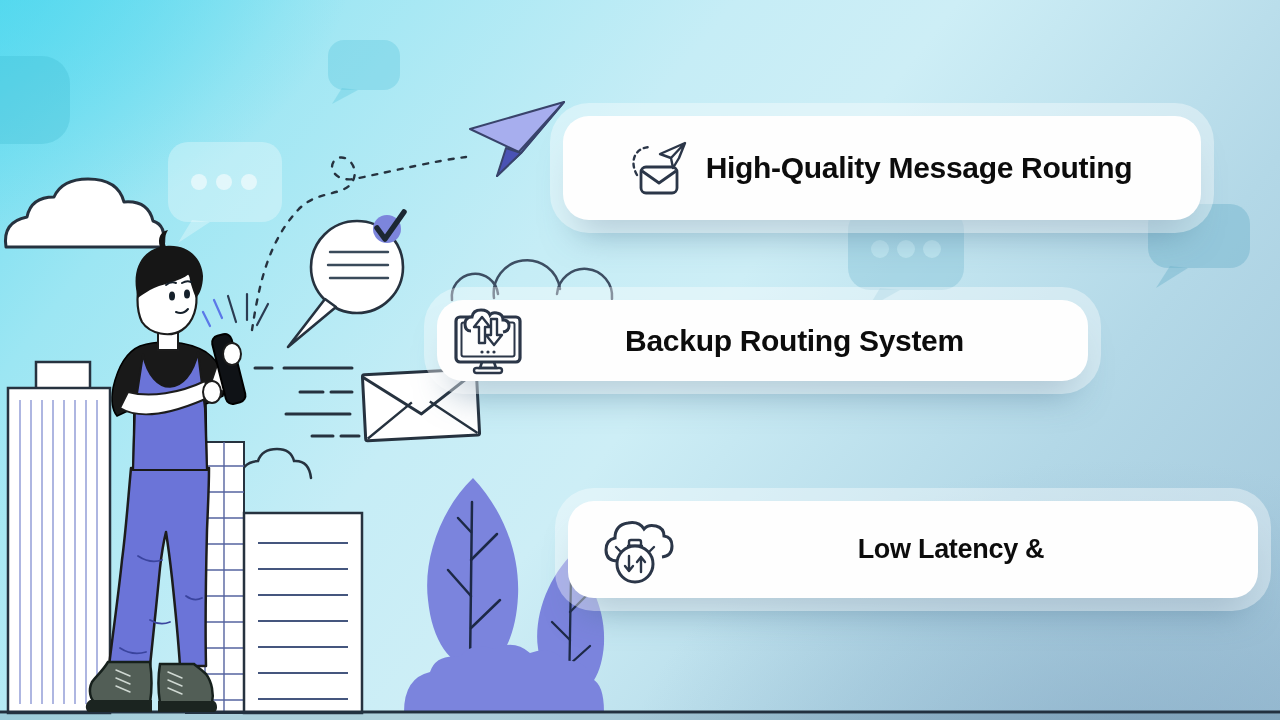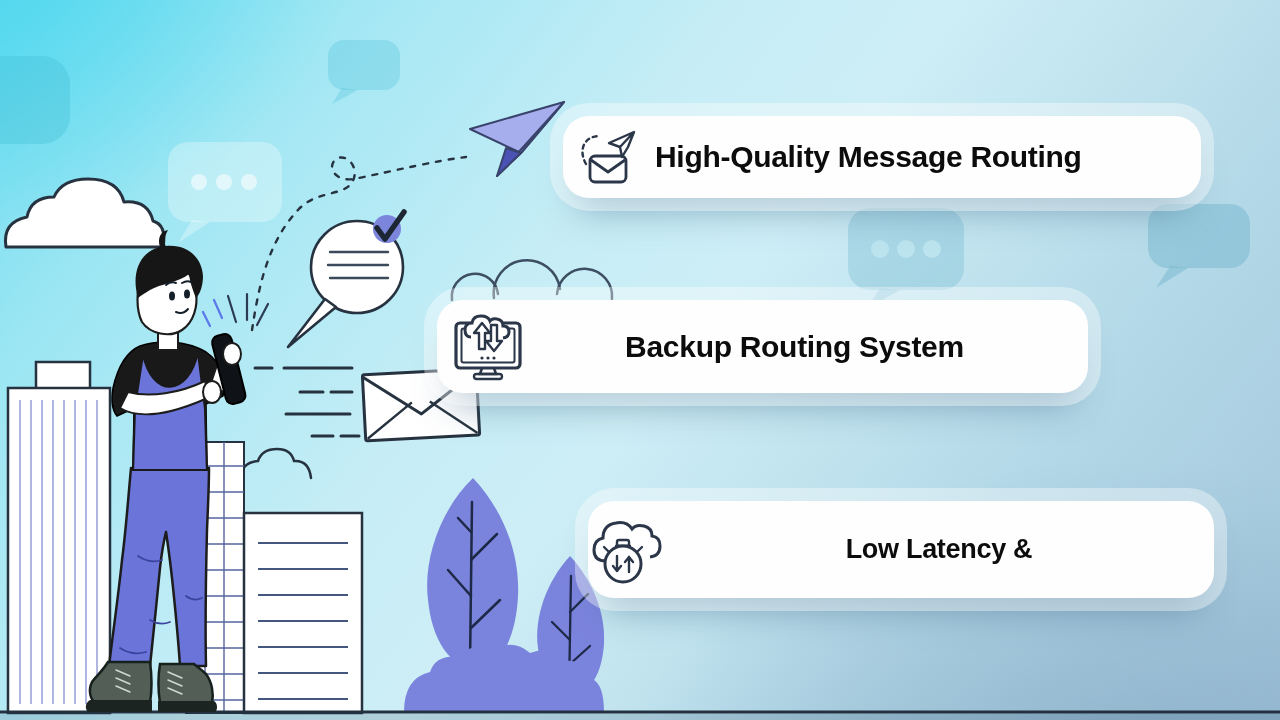--- a/index.html
+++ b/index.html
@@ -15,25 +15,25 @@
   .scene{position:absolute;inset:0;}
   .card{
     position:absolute;display:flex;align-items:center;
     background:#fefefe;border-radius:26px;
     box-shadow:0 0 0 13px rgba(255,255,255,.38), 0 26px 34px -14px rgba(70,110,140,.5);
   }
   .card .icon{flex:0 0 auto;display:flex;align-items:center;justify-content:center;}
   .card .label{
     color:#0c0c0c;font-weight:700;letter-spacing:-.3px;line-height:1.2;
   }
-  .card1{left:563px;top:116px;width:606px;height:82px;padding:0 18px 0 14px;gap:18px;}
+  .card1{left:563px;top:116px;width:606px;height:104px;padding:0 18px 0 14px;gap:18px;justify-content:center;}
   .card1 .label{font-size:30px;}
-  .card2{left:437px;top:300px;width:623px;height:93px;padding:0 14px;}
+  .card2{left:437px;top:300px;width:623px;height:81px;padding:0 14px;}
   .card2 .label{flex:1;text-align:center;font-size:30px;padding-right:10px;}
-  .card3{left:588px;top:501px;width:626px;height:97px;padding:0 0;}
+  .card3{left:568px;top:501px;width:626px;height:97px;padding:0 32px;}
   .card3 .label{flex:1;text-align:center;font-size:27px;line-height:1.4;}
   .card3 .label span{display:block;}
 </style>
 </head>
 <body>
 
 <div class="stage">
 
   <svg class="scene" viewBox="0 0 1280 720">
 

